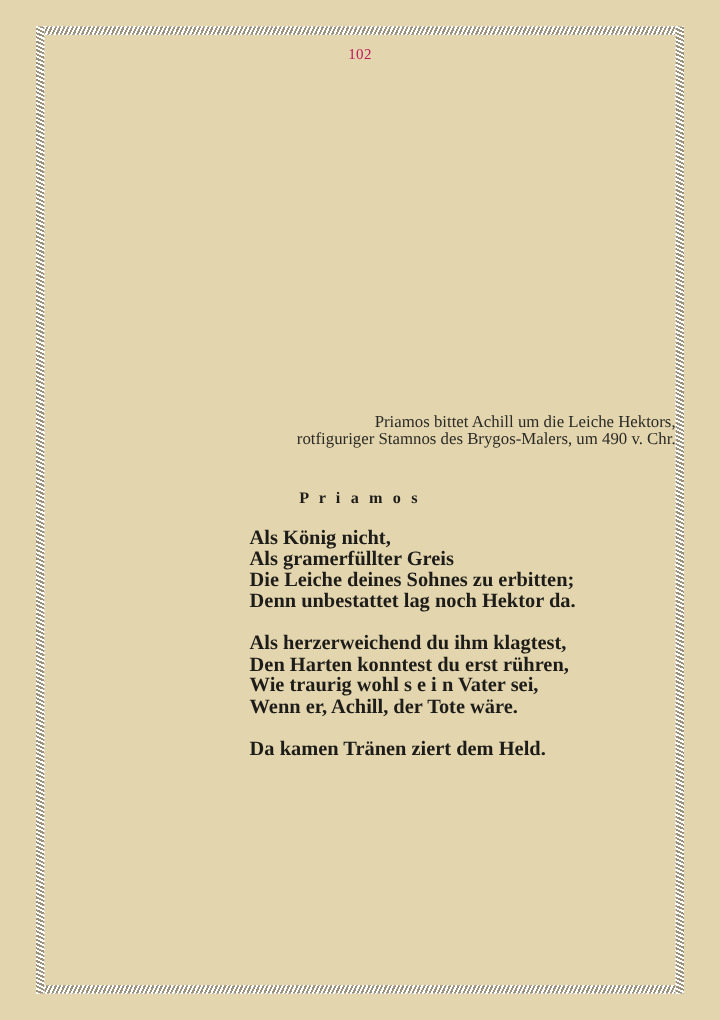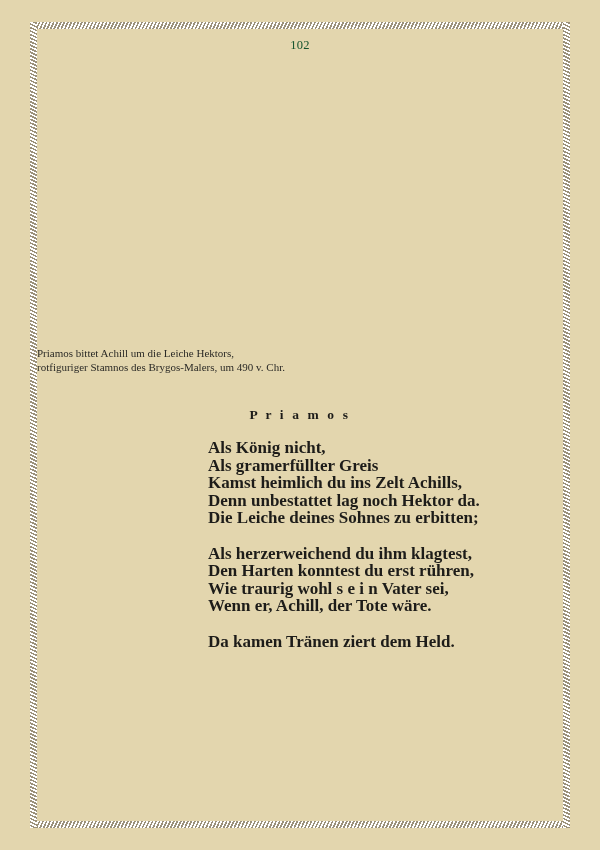--- a/index.html
+++ b/index.html
@@ -58,30 +58,30 @@
     top: 29px;
     bottom: 29px;
   }
   .page-number {
     position: absolute;
     top: 9px;
     left: 0;
     right: 0;
     text-align: center;
     font-size: 12.5px;
-    color: #14532d;
+    color: #be185d;
     letter-spacing: 0.3px;
   }
   .caption {
     position: absolute;
     top: 317px;
     left: 0;
     right: 0;
-    text-align: left;
-    font-size: 11px;
+    text-align: right;
+    font-size: 14px;
     line-height: 14px;
     color: #2b2a26;
   }
   .poem-title {
     position: absolute;
     top: 378px;
     left: 0;
     right: 0;
     text-align: center;
     font-size: 13.5px;
@@ -127,23 +127,22 @@
       <div>rotfiguriger Stamnos des Brygos-Malers, um 490 v. Chr.</div>
     </div>
 
     <div class="poem-title">P r i a m o s</div>
 
     <div class="poem">
 
       <div class="stanza">
         <div class="line">Als König nicht,</div>
         <div class="line">Als gramerfüllter Greis</div>
-        <div class="line">Kamst heimlich du ins Zelt Achills,</div>
+        <div class="line">Die Leiche deines Sohnes zu erbitten;</div>
         <div class="line">Denn unbestattet lag noch Hektor da.</div>
-        <div class="line">Die Leiche deines Sohnes zu erbitten;</div>
       </div>
 
       <div class="stanza">
         <div class="line">Als herzerweichend du ihm klagtest,</div>
         <div class="line">Den Harten konntest du erst rühren,</div>
         <div class="line">Wie traurig wohl s e i n Vater sei,</div>
         <div class="line">Wenn er, Achill, der Tote wäre.</div>
       </div>
 
       <div class="stanza">

